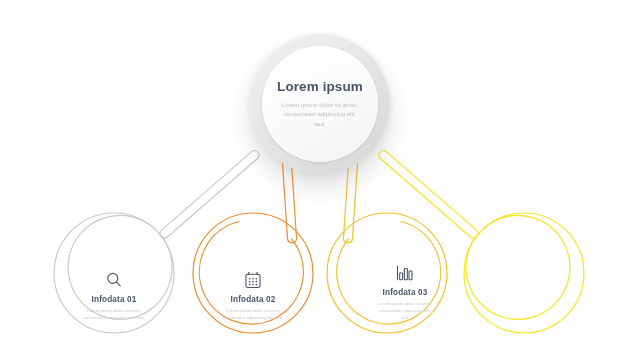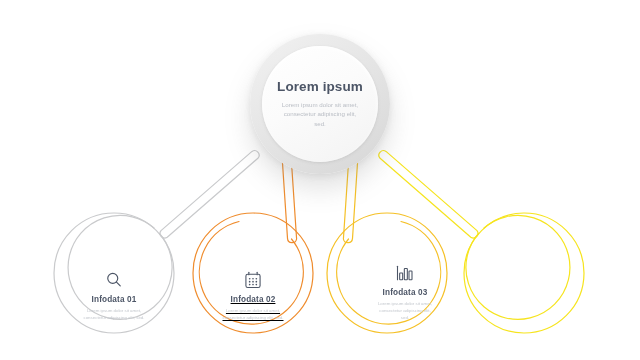--- a/index.html
+++ b/index.html
@@ -144,21 +144,21 @@
     <span class="node-icon">
       <svg width="20" height="20" viewBox="0 0 24 24" fill="none" stroke="#4c5566" stroke-width="1.4" stroke-linecap="round">
         <circle cx="10.5" cy="10" r="6"></circle>
         <line x1="15" y1="14.5" x2="19.5" y2="19"></line>
       </svg>
     </span>
     <div class="node-title">Infodata 01</div>
     <div class="node-desc">Lorem ipsum dolor sit amet, consectetur adipiscing elit, sed.</div>
   </div>
 
-  <div class="node" style="left:205px; top:225px;text-decoration:underline;">
+  <div class="node" style="left:205px; top:225px;">
     <span class="node-icon">
       <svg width="20" height="20" viewBox="0 0 24 24" fill="none" stroke="#4c5566" stroke-width="1.3" stroke-linecap="round">
         <rect x="3.5" y="5" width="17" height="16" rx="2.2"></rect>
         <line x1="7" y1="2.8" x2="7" y2="5.6"></line>
         <line x1="17" y1="2.8" x2="17" y2="5.6"></line>
         <g fill="#4c5566" stroke="none">
           <circle cx="8" cy="10.5" r="1"></circle>
             <circle cx="12" cy="10.5" r="1"></circle>
             <circle cx="16" cy="10.5" r="1"></circle>
           <circle cx="8" cy="14" r="1"></circle>

